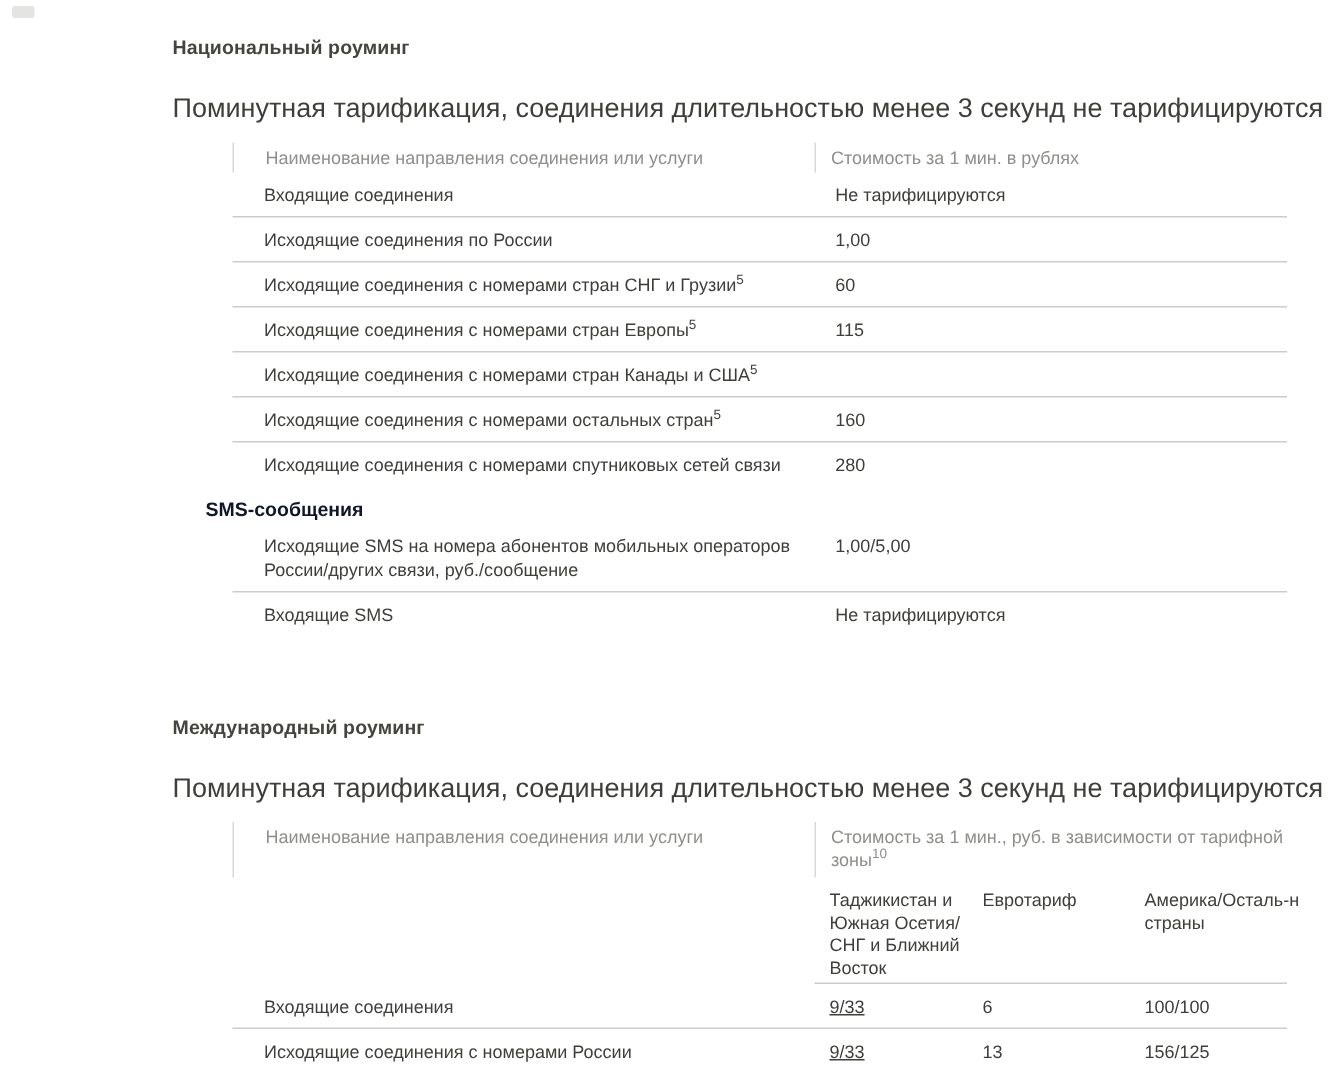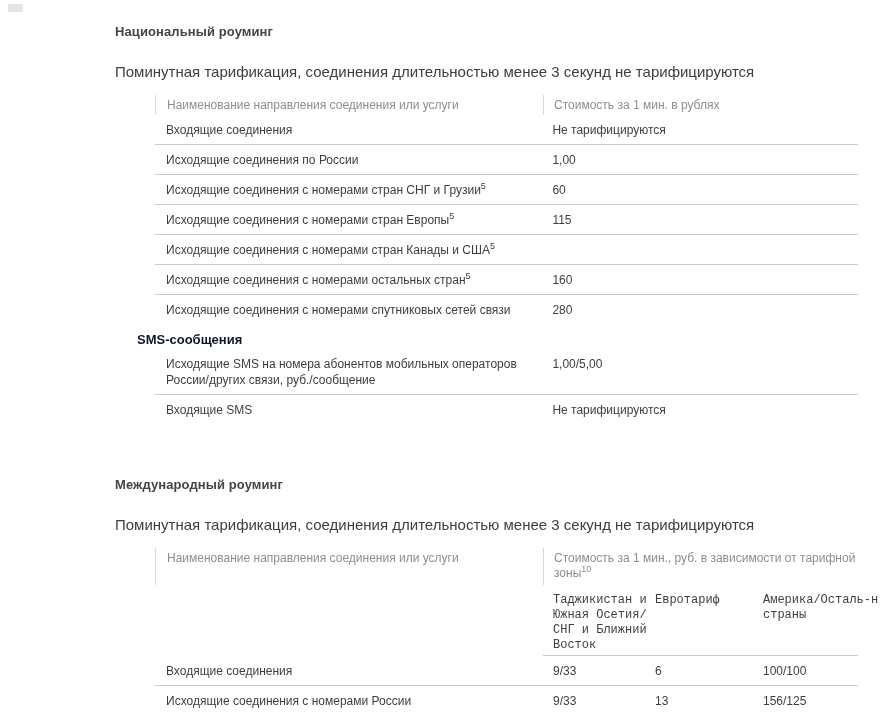--- a/index.html
+++ b/index.html
@@ -14,35 +14,35 @@
     position: absolute; left: 8px; top: 4px; width: 15px; height: 8px;
     background: #e4e4e2; border-radius: 2px;
   }
   .block { padding-left: 115px; }
   .block-national { padding-top: 24px; }
   .heading {
     margin: 0; font-size: 13px; font-weight: bold; color: #45453f;
     line-height: 16px; letter-spacing: 0.1px;
   }
   .heading-intl { margin-top: 52px; }
-  .subtitle { margin: 24px 0 0 0; font-size: 15px; line-height: 16px; color: #3e3e3a; }
+  .subtitle { margin: 24px 0 0 0; font-size: 18px; line-height: 16px; color: #3e3e3a; }
 
   .table { margin: 15px 0 0 40px; width: 703px; font-size: 12px; color: #3e3e3a; }
 
   
   .t-head { display: flex; align-items: stretch; }
   .t1 .t-head { height: 20px; }
   .t2 .t-head { min-height: 37px; }
   .th {
     color: #8e8e8a; box-sizing: border-box;
     border-left: 1px solid #d8d8d6;
   }
   .t1 .th { line-height: 20px; }
   .t2 .th { padding-top: 3px; line-height: 15px; }
-  .c1 { width: 388px; padding-left: 11px; }
+  .c1 { width: 388px; padding-left: 21px; }
   .c2 { width: 315px; padding-left: 10px; }
 
   .tr {
     display: flex; align-items: center; height: 30px;
     border-bottom: 1px solid #cbcbcb; box-sizing: border-box;
   }
   .tr .c1, .tr .c2 { border: none; }
   .tr-last { border-bottom: none; }
 
   sup { font-size: 9px; line-height: 0; vertical-align: super; }
@@ -55,28 +55,28 @@
     height: auto; align-items: flex-start;
     padding: 3px 0 6px; line-height: 16px;
   }
 
   
   .zones-row {
     display: flex; margin-left: 388px; width: 315px; box-sizing: border-box;
     padding: 8px 0 2px; line-height: 15px;
     border-bottom: 1px solid #cbcbcb;
   }
-  .zone { box-sizing: border-box; flex-shrink: 0; font-family: Liberation Mono, monospace; }
+  .zone { box-sizing: border-box; flex-shrink: 0; }
   .zone-a { width: 112px; padding: 0 2px 0 10px; }
   .zone-b { width: 108px; }
   .zone-c { width: 130px; }
 
   .vals { display: flex; width: 315px; }
   .val { box-sizing: border-box; flex-shrink: 0; }
-  .val-a { width: 112px; padding-left: 10px; }
+  .val-a { width: 112px; padding-left: 10px; text-decoration: underline; }
   .val-b { width: 108px; }
   .val-c { width: 95px; }
 </style>
 </head>
 <body>
 
 <div class="page">
   <div class="artifact"></div>
 
   <section class="block block-national">

